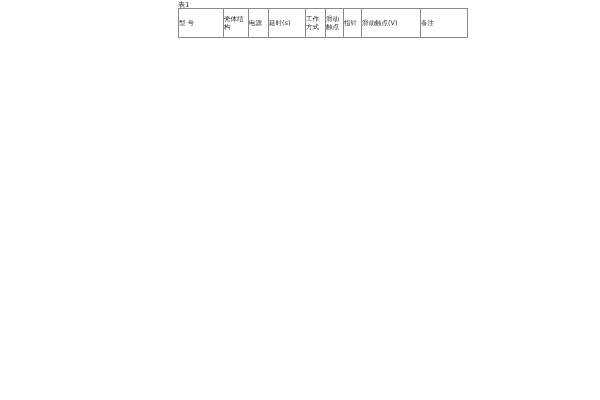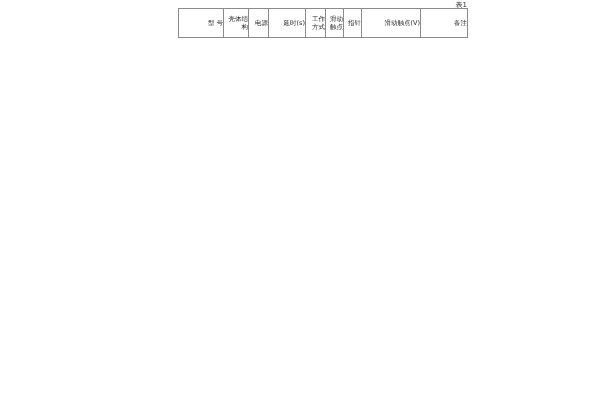--- a/index.html
+++ b/index.html
@@ -1,23 +1,23 @@
 <!DOCTYPE html>
 <html><head>
 <meta charset="utf-8">
 <style>
   html,body{margin:0;padding:0;background:#ffffff;}
   .page{position:relative;width:600px;height:400px;background:#ffffff;overflow:hidden;
         font-family:"DejaVu Sans",sans-serif;color:#2a2a2a;}
-  .caption{position:absolute;left:178px;top:0px;width:289px;text-align:right;
+  .caption{position:absolute;left:178px;top:0px;width:289px;text-align:left;
            font-size:7px;color:#333;}
   table.spec{position:absolute;left:178px;top:8px;width:289px;border-collapse:collapse;
              table-layout:fixed;}
   table.spec th, table.spec td{border:1px solid #8a8a8a;padding:0;margin:0;
-             text-align:right;vertical-align:middle;overflow:hidden;
+             text-align:left;vertical-align:middle;overflow:hidden;
              font-size:6px;line-height:1.15;color:#2a2a2a;white-space:nowrap;}
   table.spec thead th{height:26px;font-weight:normal;font-size:6.5px;
              white-space:normal;word-break:break-all;line-height:1.25;padding:1px 0;}
 </style>
 </head>
 <body>
 
 <div class="page">
   <div class="caption">表1</div>
   <table class="spec">

